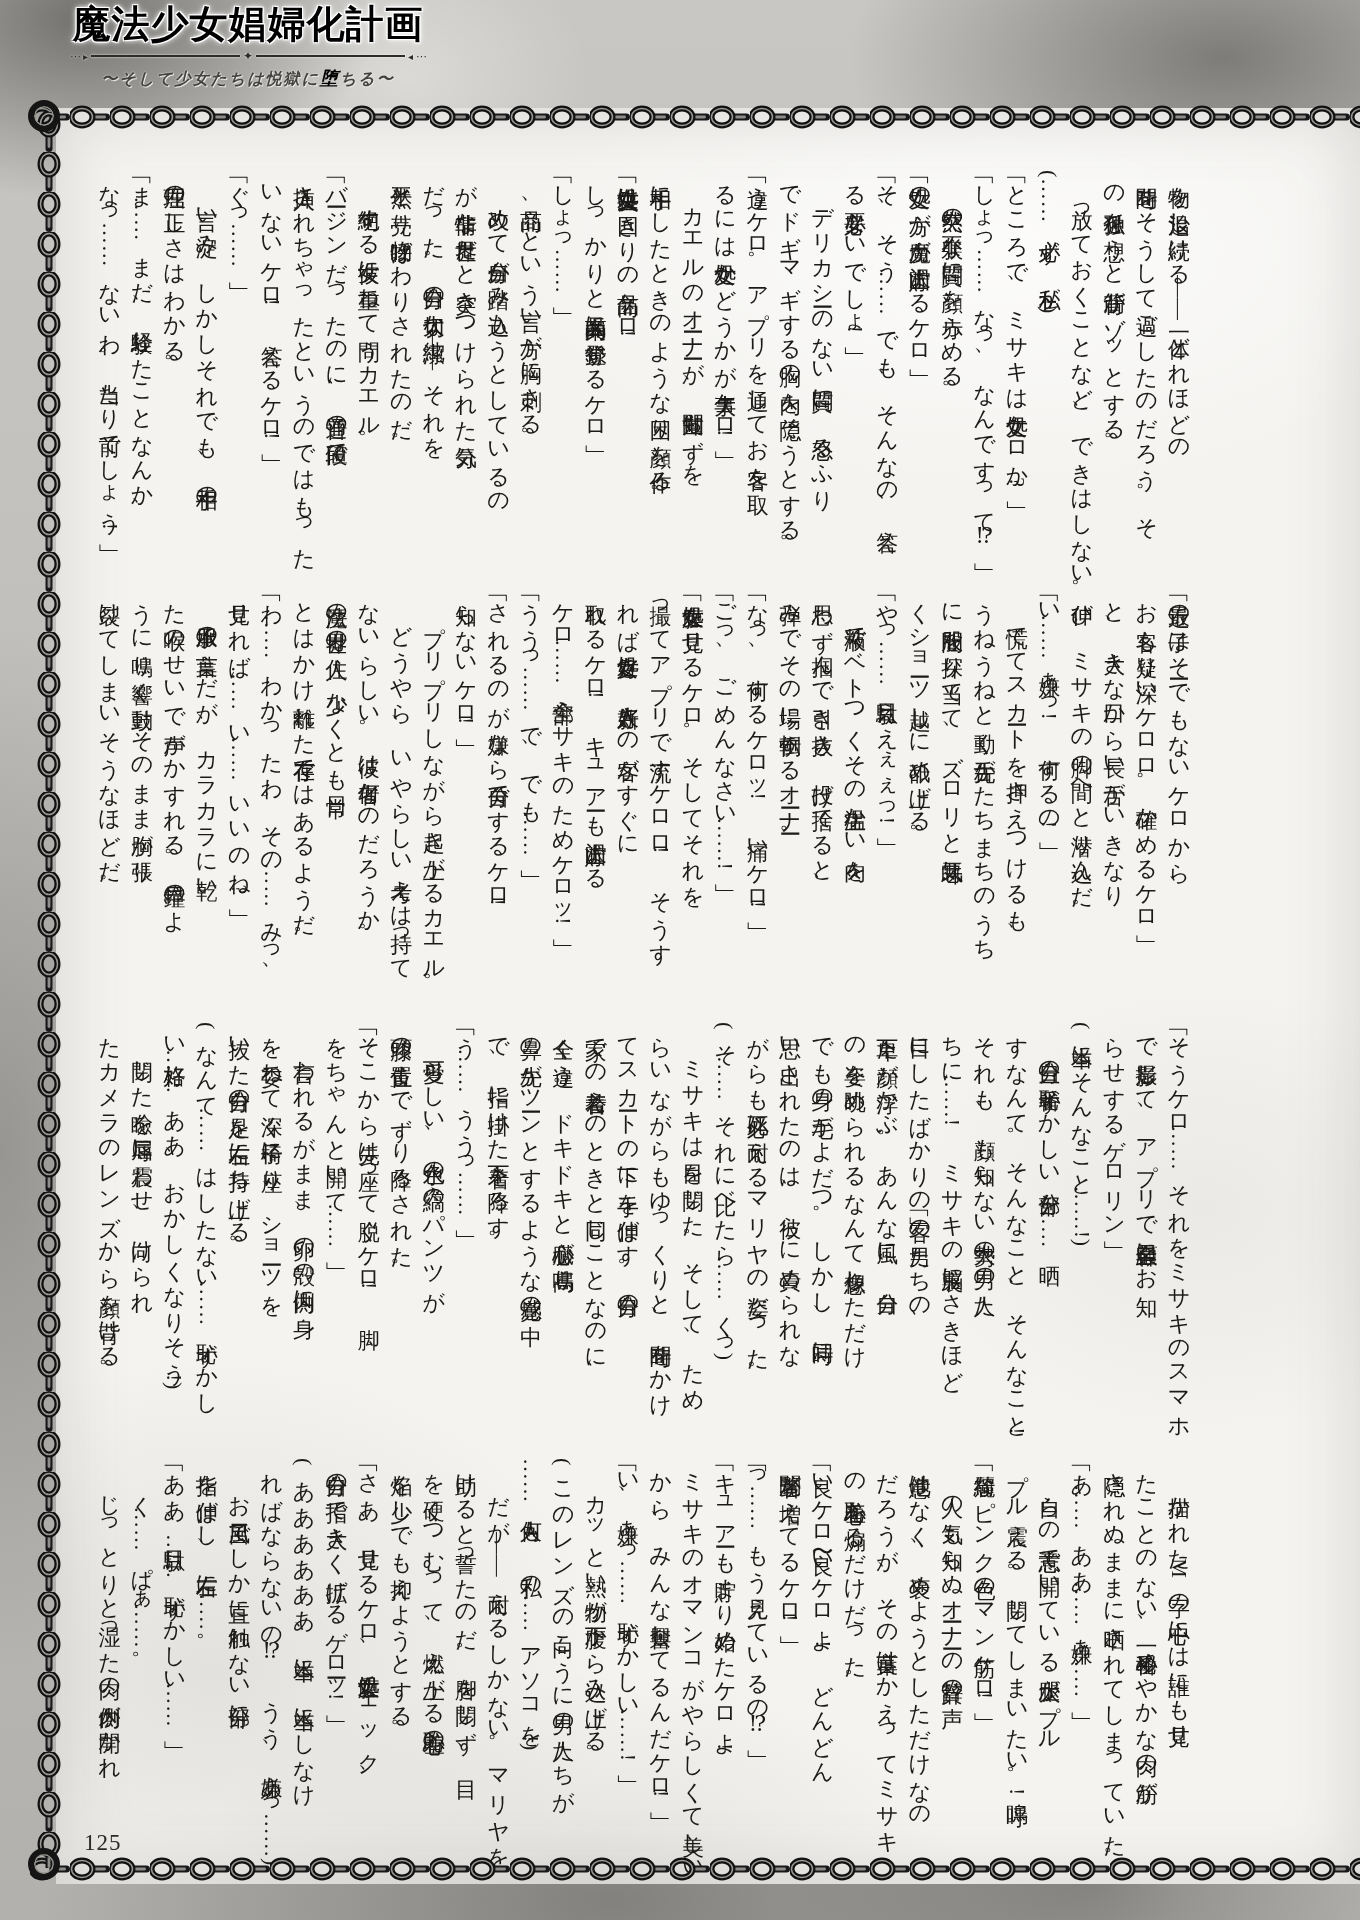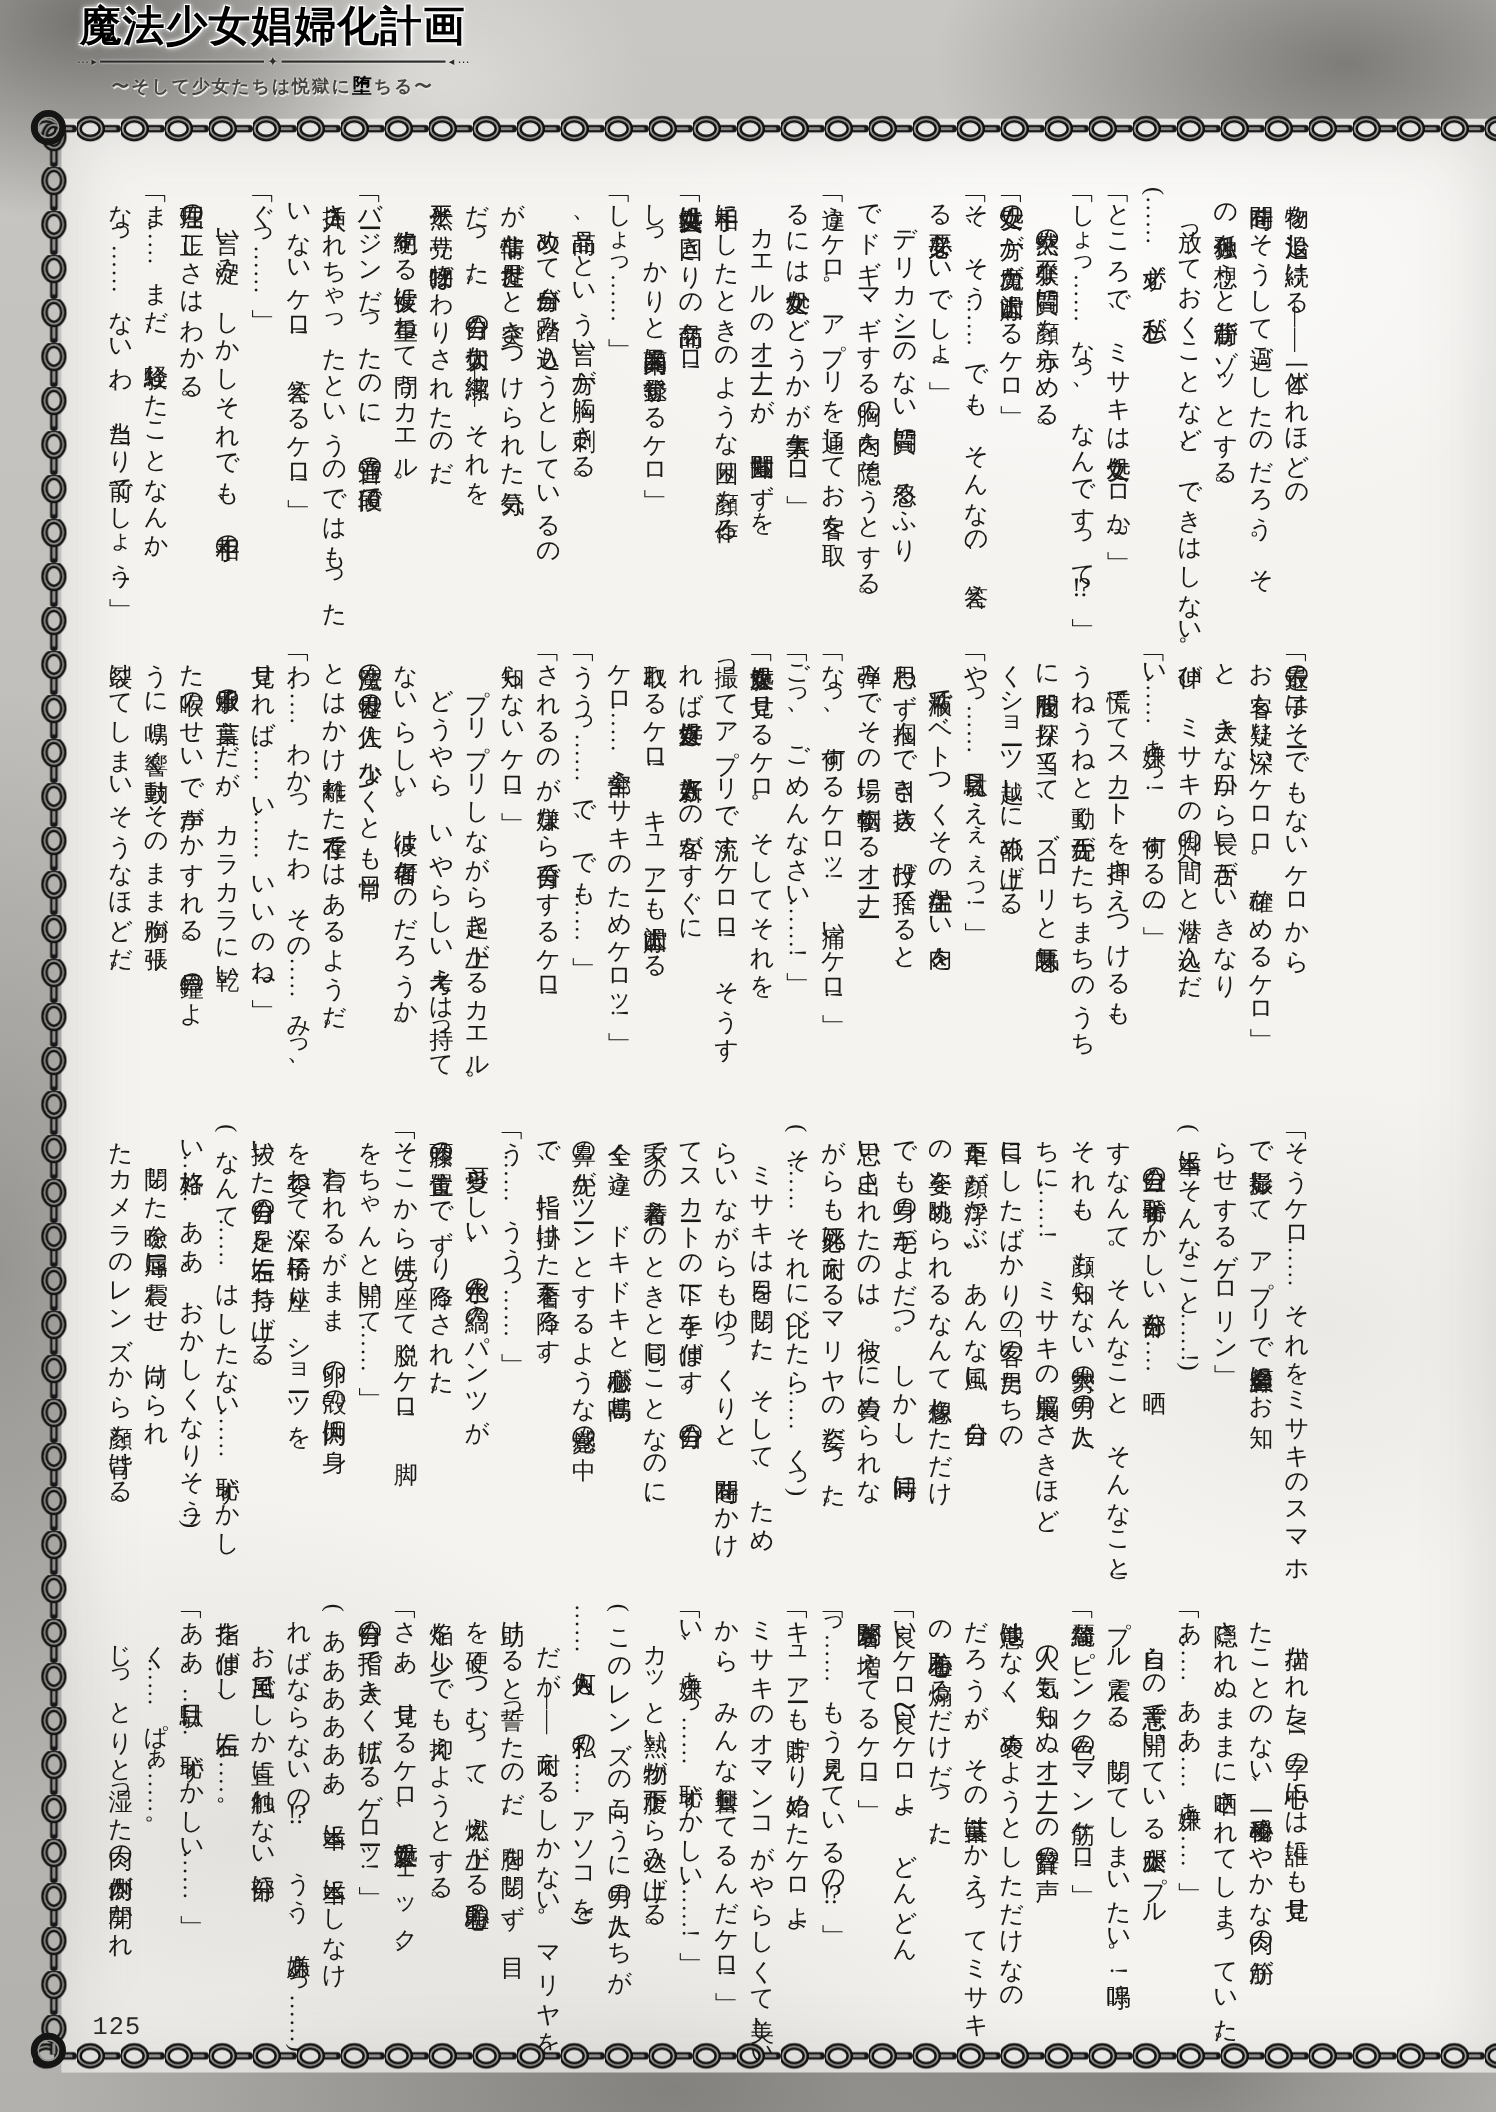--- a/index.html
+++ b/index.html
@@ -47,40 +47,41 @@
   }
   .deco-line{display:flex;align-items:center;gap:3px;margin:1px 4px 2px 4px;color:#2a2a28;
     text-shadow:0 0 2px #fff;}
   .deco-line .bar{flex:1;height:2px;background:#2c2c2a;box-shadow:0 0 2px #fff;}
   .deco-line .dots{font-size:11px;letter-spacing:-1px;}
   .deco-line .tip{font-size:10px;}
   .deco-line .gem{font-size:12px;}
   .subtitle{
     font-size:16px;font-weight:700;letter-spacing:2px;color:#44433f;white-space:nowrap;
     text-shadow:0 0 2px #f0efec,1px 1px 0 #e6e5e1;
+    font-style:italic;
   }
   .subtitle .emph{color:#000;font-weight:900;font-size:18px;text-shadow:none;}
   
   .band{
     position:absolute;right:165px;height:392px;
     writing-mode:vertical-rl;text-orientation:mixed;
     color:#1b1a18;
   }
   .band p{
     margin:0;padding:0;font-size:22px;line-height:32.4px;letter-spacing:0.6px;
     white-space:nowrap;font-weight:500;
   }
   .band-1{top:62px;}
   .band-2{top:480px;}
   .band-3{top:914px;}
   .band-4{top:1350px;}
   
   .page-number{
     position:absolute;left:28px;top:1722px;
-    font-family:Liberation Mono, monospace;
+    font-family:Liberation Serif, serif;
     font-size:23px;color:#2a2a28;letter-spacing:1px;
   }
 </style>
 </head>
 <body>
 
 <div class="paper">
   <div class="band band-1">
       <p>物を退治し続ける――一体どれほどの</p>
       <p>時間をそうして過ごしたのだろう。そ</p>

